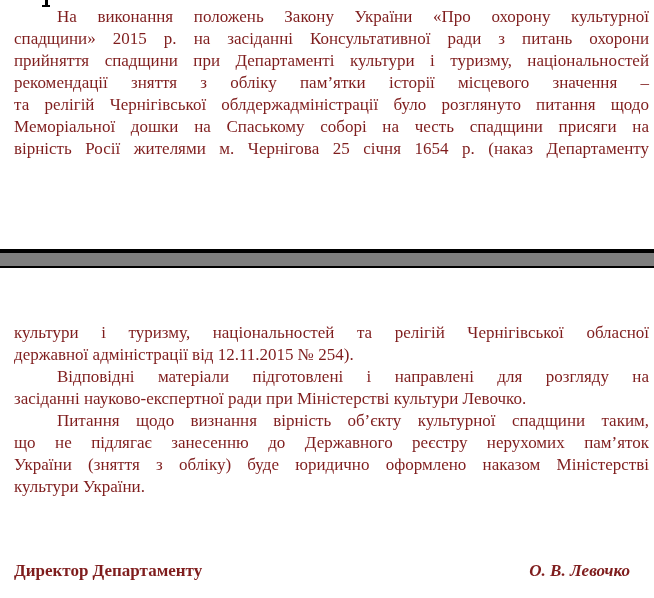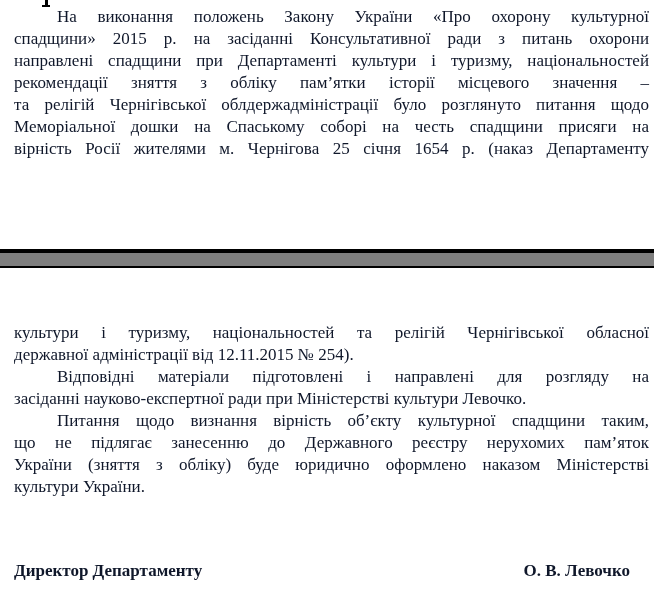--- a/index.html
+++ b/index.html
@@ -7,21 +7,21 @@
     padding: 0;
     background: #ffffff;
   }
   #canvas {
     position: relative;
     width: 654px;
     height: 598px;
     background: #ffffff;
     overflow: hidden;
     font-family: "Liberation Serif", "DejaVu Serif", serif;
-    color: #0f172a;
+    color: #7f1d1d;
   }
   
   .fragment {
     position: absolute;
     top: 0;
     left: 44px;
     width: 4px;
     height: 7px;
   }
   .fragment .stem {
@@ -81,36 +81,37 @@
     width: 635px;
     display: flex;
     justify-content: space-between;
     align-items: baseline;
     font-size: 17px;
     line-height: 22px;
     font-weight: bold;
   }
   #signature-row .sig-right {
     margin-right: 19px;
+    font-style: italic;
   }
 </style>
 </head>
 <body>
 
 <div id="canvas">
 
   <div class="fragment">
     <span class="stem"></span>
     <span class="foot"></span>
   </div>
 
   <div id="page1-text" class="textblock">
       <div class="line indent">На виконання положень Закону України «Про охорону культурної</div>
       <div class="line">спадщини» 2015 р. на засіданні Консультативної ради з питань охорони</div>
-      <div class="line">направлені спадщини при Департаменті культури і туризму, національностей</div>
+      <div class="line">прийняття спадщини при Департаменті культури і туризму, національностей</div>
       <div class="line">рекомендації зняття з обліку пам’ятки історії місцевого значення –</div>
       <div class="line">та релігій Чернігівської облдержадміністрації було розглянуто питання щодо</div>
       <div class="line">Меморіальної дошки на Спаському соборі на честь спадщини присяги на</div>
       <div class="line">вірність Росії жителями м. Чернігова 25 січня 1654 р. (наказ Департаменту</div>
     </div>
 
   <div id="page-break">
     <div class="bar-top" style="background: rgb(0, 0, 0);"></div>
     <div class="band-gray" style="background: rgb(126, 126, 126);"></div>
     <div class="bar-bottom" style="background: rgb(0, 0, 0);"></div>

